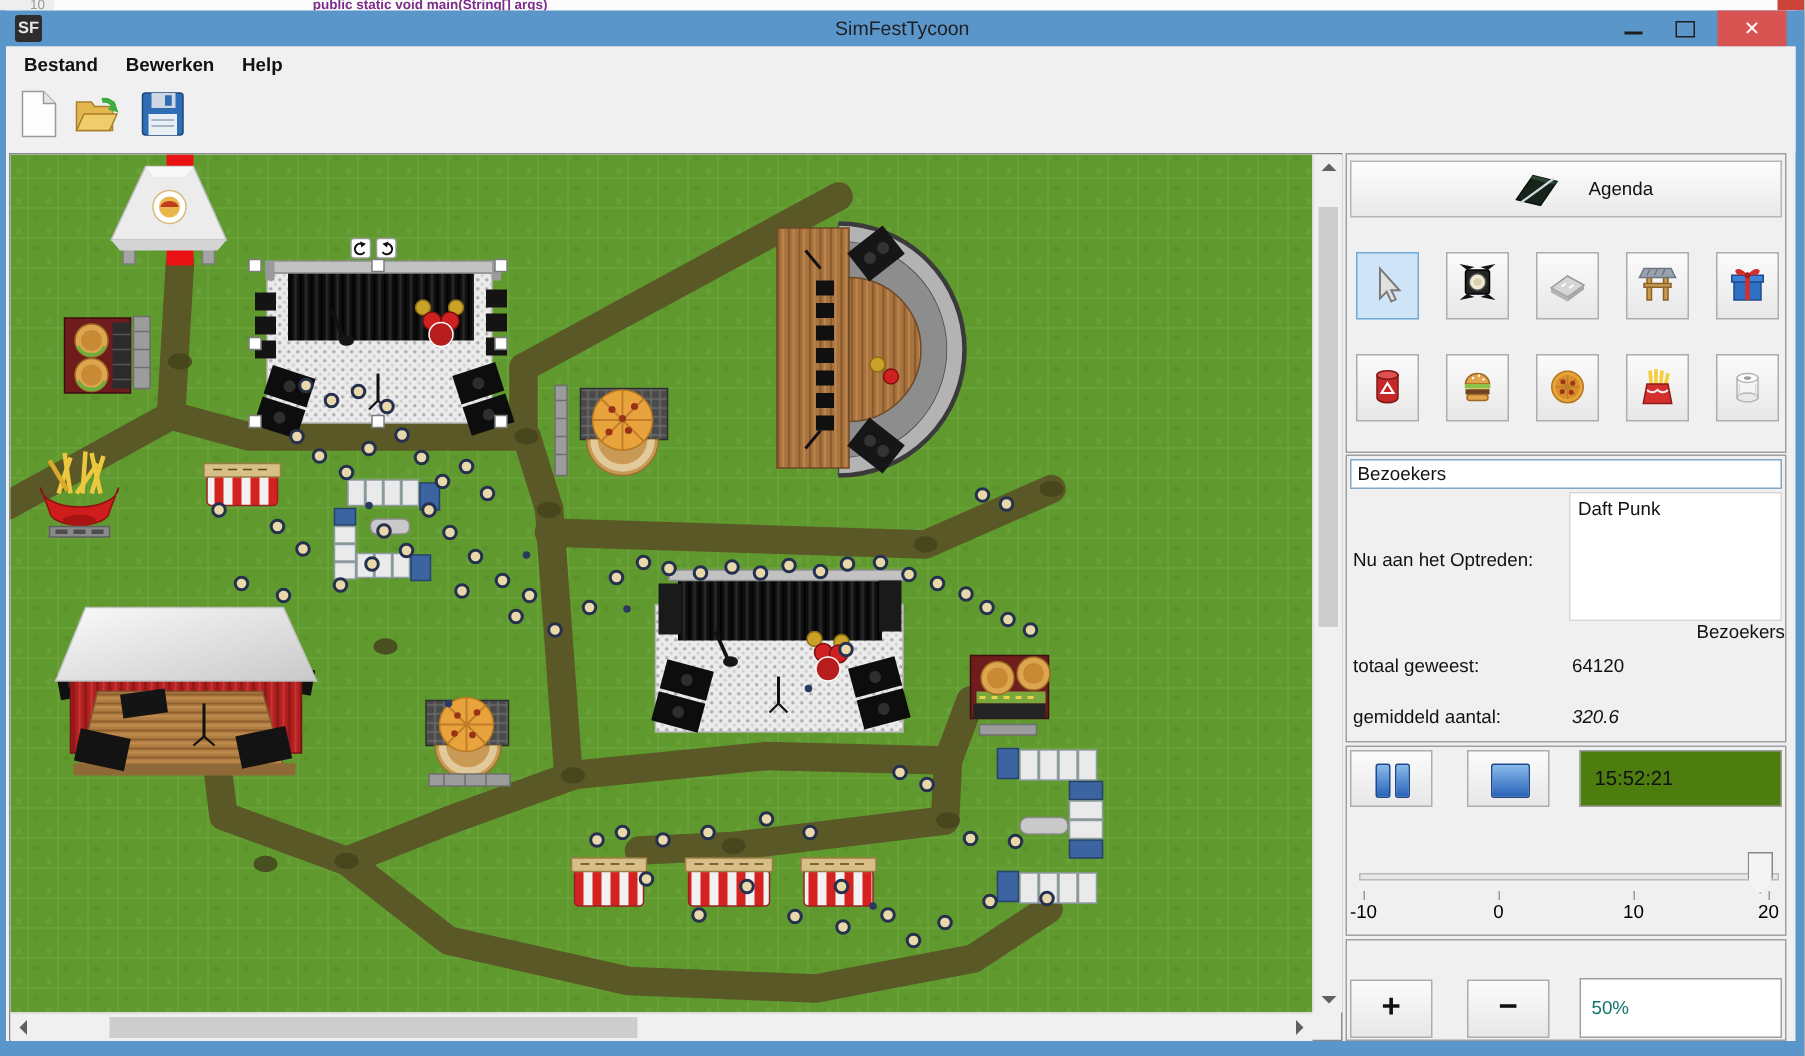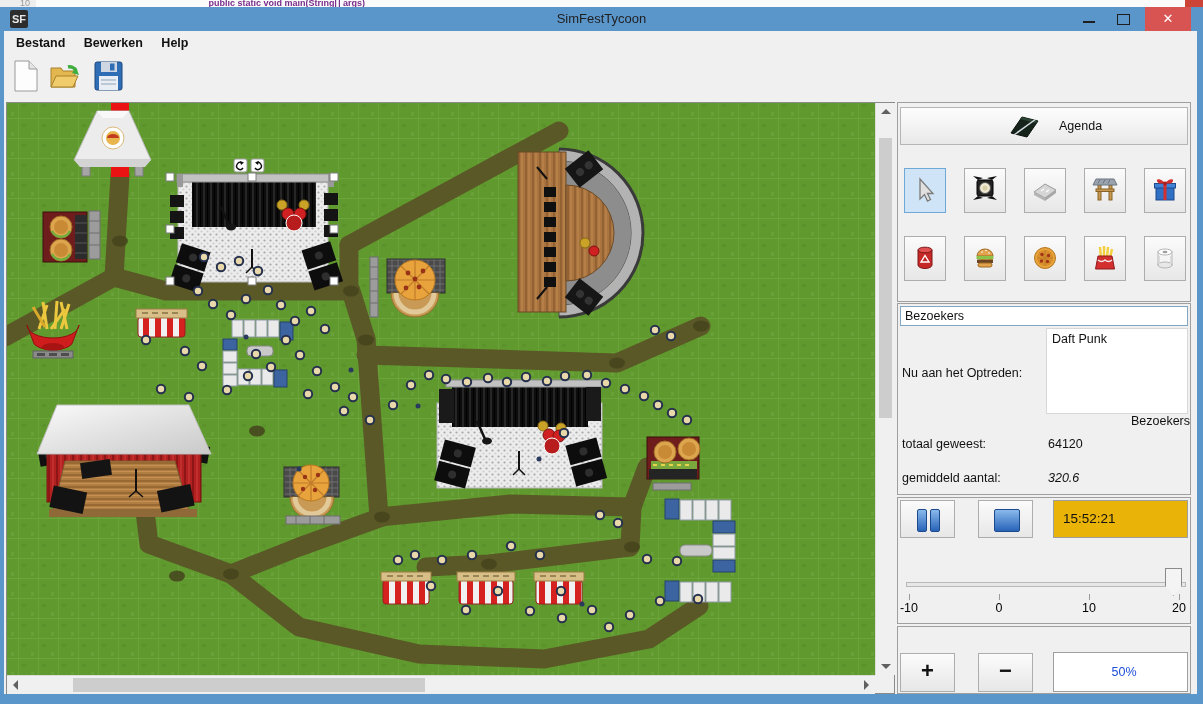--- a/index.html
+++ b/index.html
@@ -56,27 +56,27 @@
   .tc1{left:6px;} .tc2{left:66px;} .tc3{left:126px;} .tc4{left:186px;} .tc5{left:246px;}
   .namefield{position:absolute;left:2px;top:2px;width:288px;height:20px;background:#fff;border:1px solid #82a6c4;box-sizing:border-box;font-size:12.5px;padding:2px 4px;color:#111;}
   .nowlabel{position:absolute;left:4px;top:62px;font-size:12.5px;color:#111;}
   .artistbox{position:absolute;left:148px;top:24px;width:142px;height:86px;background:#fff;border:1px solid #d8d8d8;box-sizing:border-box;font-size:12.5px;color:#111;padding:3px 5px;}
   .vishdr{position:absolute;left:0;top:110px;width:100%;text-align:right;font-size:12.5px;color:#111;}
   .statlabel{position:absolute;left:4px;font-size:12.5px;color:#111;}
   .statval{position:absolute;left:150px;font-size:12.5px;color:#111;}
   .ctlbtn{position:absolute;top:2px;width:55px;height:38px;background:linear-gradient(#fbfbfb,#e7e7e7);border:1px solid #adadad;box-sizing:border-box;}
   .pausebar{position:absolute;top:8px;width:8px;height:21px;background:linear-gradient(#8abaec,#2763b8);border:1px solid #1c4a8c;border-radius:2px;}
   .stopsq{position:absolute;left:15px;top:8px;width:24px;height:21px;background:linear-gradient(#8abaec,#2763b8);border:1px solid #1c4a8c;border-radius:2px;}
-  .clockbox{position:absolute;left:155px;top:2px;width:135px;height:38px;background:#eab308;border:1px solid #9f9f9f;box-sizing:border-box;font-size:13.5px;color:#111;line-height:36px;padding-left:9px;}
+  .clockbox{position:absolute;left:155px;top:2px;width:135px;height:38px;background:#4d7c0f;border:1px solid #9f9f9f;box-sizing:border-box;font-size:13.5px;color:#111;line-height:36px;padding-left:9px;}
   .slidertrack{position:absolute;left:8px;top:84px;width:278px;height:3px;background:#e7e7e7;border:1px solid #b9b9b9;}
   .sliderthumb{position:absolute;left:267px;top:70px;width:15px;height:26px;background:#f4f4f4;border:1px solid #8a8a8a;clip-path:polygon(0 0,100% 0,100% 62%,50% 100%,0 62%);}
   .tick{position:absolute;top:96px;width:1px;height:6px;background:#9a9a9a;}
   .ticklbl{position:absolute;top:103px;transform:translateX(-50%);font-size:12.5px;color:#000000;}
   .zoombtn{position:absolute;top:26px;width:55px;height:39px;background:linear-gradient(#fbfbfb,#e7e7e7);border:1px solid #adadad;box-sizing:border-box;text-align:center;font-size:22px;font-weight:bold;line-height:34px;color:#111;}
-  .pctbox{position:absolute;left:155px;top:25px;width:135px;height:40px;background:#fff;border:1px solid #9f9f9f;box-sizing:border-box;font-size:12.5px;color:#1d4ed8;line-height:38px;padding-left:7px;text-align:center;}
+  .pctbox{position:absolute;left:155px;top:25px;width:135px;height:40px;background:#fff;border:1px solid #9f9f9f;box-sizing:border-box;font-size:12.5px;color:#0f766e;line-height:38px;padding-left:7px;}
   
   .pathline{fill:none;stroke:#5a5827;stroke-width:19;stroke-linecap:round;stroke-linejoin:round;}
   .junction{fill:#45431c;opacity:.85;}
   .person{fill:#e9d8aa;stroke:#24304e;stroke-width:2;}
   .dot2{fill:#2a3a5e;}
   .handle{fill:#fff;stroke:#7c7c7c;stroke-width:1;}
 </style>
 </head>
 <body>
 

